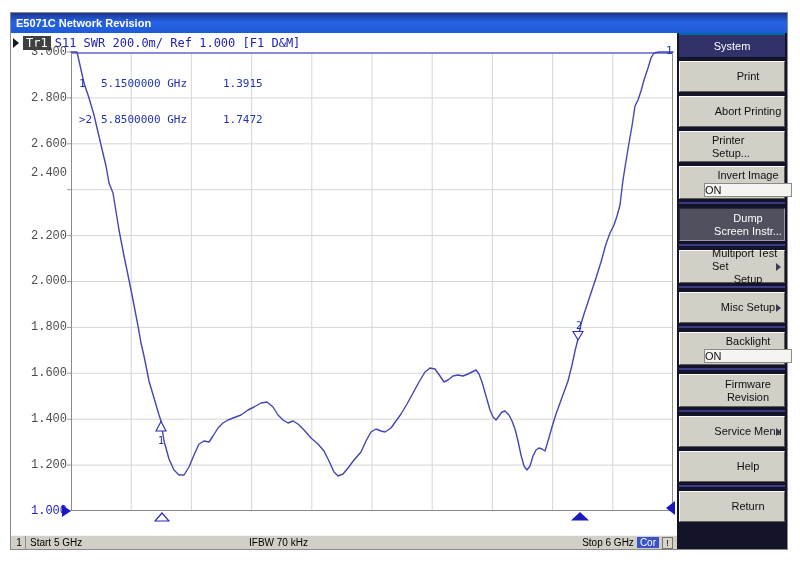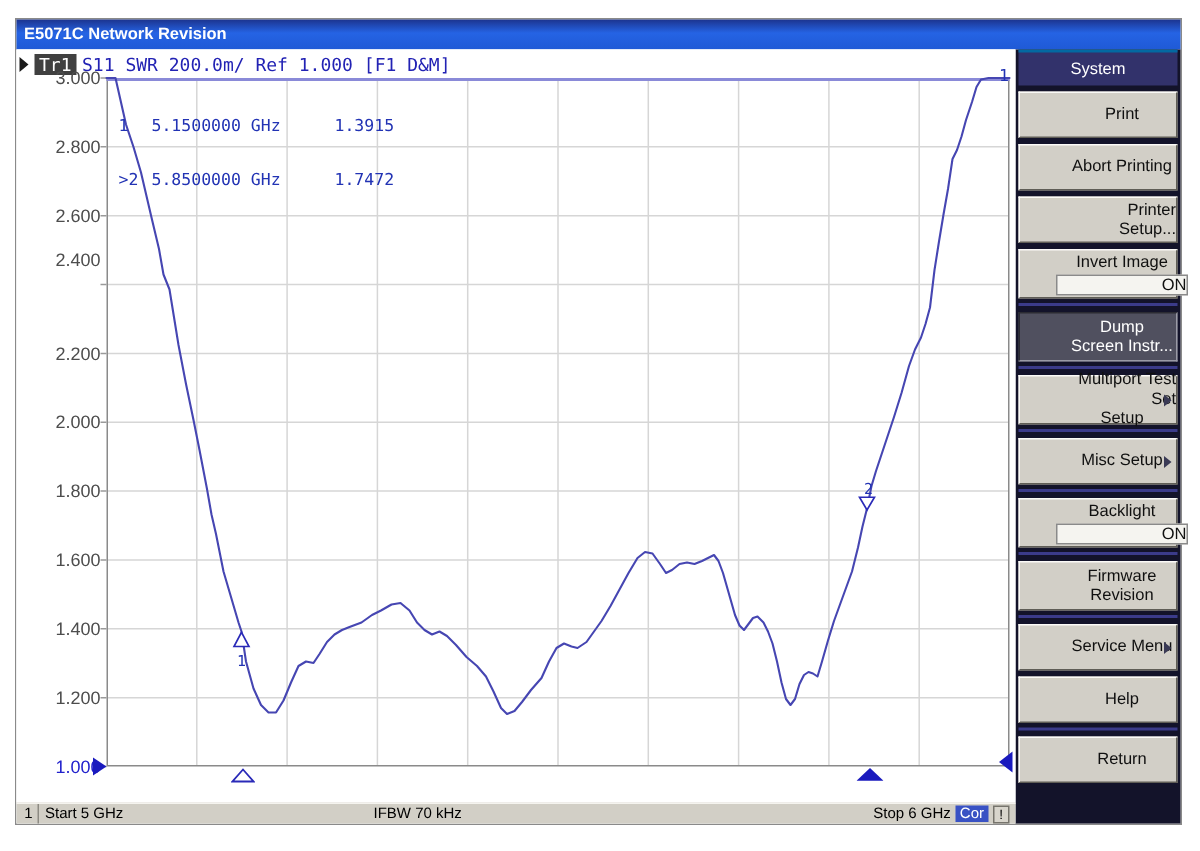--- a/index.html
+++ b/index.html
@@ -13,21 +13,21 @@
   .leftcol{width:666px;display:flex;flex-direction:column;background:#fff;}
   .graph{flex:1;position:relative;background:#fff;overflow:hidden;}
   
   .trheader{position:absolute;left:2px;top:2px;height:15px;display:flex;align-items:center;gap:4px;font-family:"DejaVu Sans Mono",monospace;font-size:12px;color:#2222b4;white-space:pre;}
   .tr-arrow{width:0;height:0;border-left:6px solid #1a1a1a;border-top:5px solid transparent;border-bottom:5px solid transparent;}
   .tr-badge{background:#404040;color:#fff;padding:0 3px;font-weight:normal;}
   
   .plotsvg{position:absolute;left:60px;top:19px;overflow:visible;}
   .gl{stroke:#d6d6d6;stroke-width:1;}
   .tick{stroke:#9a9a9a;stroke-width:1;}
-  .ylab{position:absolute;width:46px;text-align:right;right:auto;left:10px;font-family:Liberation Sans, sans-serif;font-size:12px;line-height:16px;color:#4d4d4d;letter-spacing:0;}
+  .ylab{position:absolute;width:46px;text-align:right;right:auto;left:10px;font-family:Liberation Mono, monospace;font-size:12px;line-height:16px;color:#4d4d4d;letter-spacing:0;}
   .ylab.ref{color:#2222cc;}
   .mreadout{position:absolute;left:68px;top:21px;font-family:"DejaVu Sans Mono",monospace;font-size:11px;line-height:12px;color:#2233b4;white-space:pre;}
   .mrow{display:flex;}
   .mnum{width:22px;}
   .mfreq{width:122px;}
   .trace-end{position:absolute;left:655px;top:11px;font-family:"DejaVu Sans Mono",monospace;font-size:11px;color:#2233b4;}
   .refptr{position:absolute;left:51px;top:472px;width:0;height:0;border-left:9px solid #1a1abe;border-top:6px solid transparent;border-bottom:6px solid transparent;}
   .rightptr{position:absolute;left:655px;top:468px;width:0;height:0;border-right:9px solid #1a1abe;border-top:7px solid transparent;border-bottom:7px solid transparent;}
   .stim{position:absolute;}
   
@@ -36,21 +36,21 @@
   .sb-ch{width:12px;text-align:center;border-right:1px solid #8d8b83;height:13px;line-height:13px;}
   .sb-start{padding-left:4px;line-height:13px;}
   .sb-ifbw{position:absolute;left:238px;top:0;line-height:13px;}
   .sb-right{position:absolute;right:4px;top:0;display:flex;align-items:center;gap:3px;height:13px;}
   .sb-stop{line-height:13px;}
   .cor{background:#3952c4;color:#fff;padding:0 3px;line-height:11px;font-size:10px;}
   .alert{border:1px solid #76746c;background:#d8d5cc;width:9px;text-align:center;line-height:10px;font-size:9px;}
   
   .sidebar{width:110px;background:#13132a;display:flex;flex-direction:column;padding:0 2px;box-sizing:border-box;}
   .sb-header{height:22px;background:#32326b;border-top:2px solid #0369a1;color:#fff;font-size:11px;display:flex;align-items:center;justify-content:center;flex:0 0 auto;}
-  .sbtn{background:#d2cfc7;border:1px solid;border-color:#fbfaf7 #5f5d56 #5f5d56 #fbfaf7;color:#101010;font-size:11px;line-height:13px;display:flex;flex-direction:column;align-items:center;justify-content:center;text-align:right;margin-top:4px;position:relative;flex:0 0 auto;cursor:default;padding-left:32px;}
+  .sbtn{background:#d2cfc7;border:1px solid;border-color:#fbfaf7 #5f5d56 #5f5d56 #fbfaf7;color:#101010;font-size:11px;line-height:13px;display:flex;flex-direction:column;align-items:center;justify-content:center;text-align:left;margin-top:4px;position:relative;flex:0 0 auto;cursor:default;padding-left:32px;}
   .sbtn.h1{height:29px;}
   .sbtn.h2{height:31px;}
   .sbtn .state{background:#f5f4f0;border:1px solid #8a8a8a;width:86px;line-height:12px;margin-top:1px;}
   .sbtn.active{background:#50505f;border-color:#2b2b33 #9a9aa6 #9a9aa6 #2b2b33;color:#fff;}
   .arrow{position:absolute;right:3px;top:50%;margin-top:-4px;width:0;height:0;border-left:5px solid #3a3a55;border-top:4px solid transparent;border-bottom:4px solid transparent;}
   .sep{height:2px;background:#3b3b8a;margin-top:3px;flex:0 0 auto;}
 </style>
 </head>
 <body>
 

